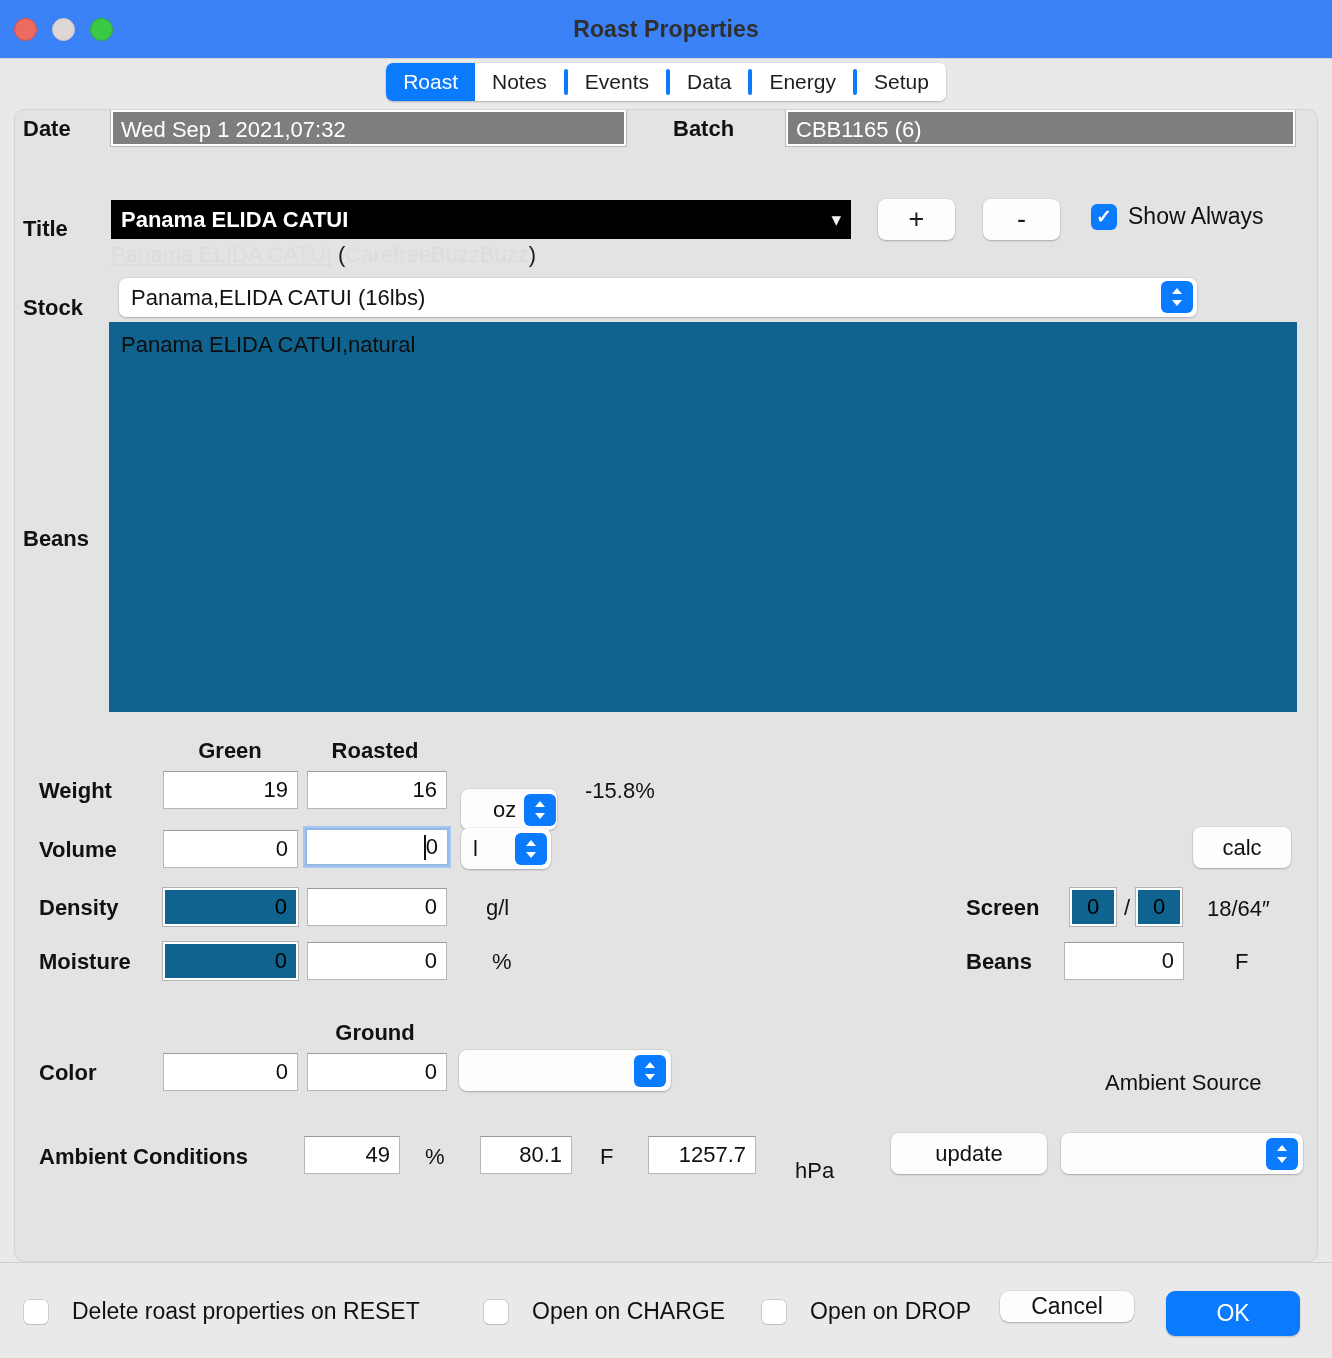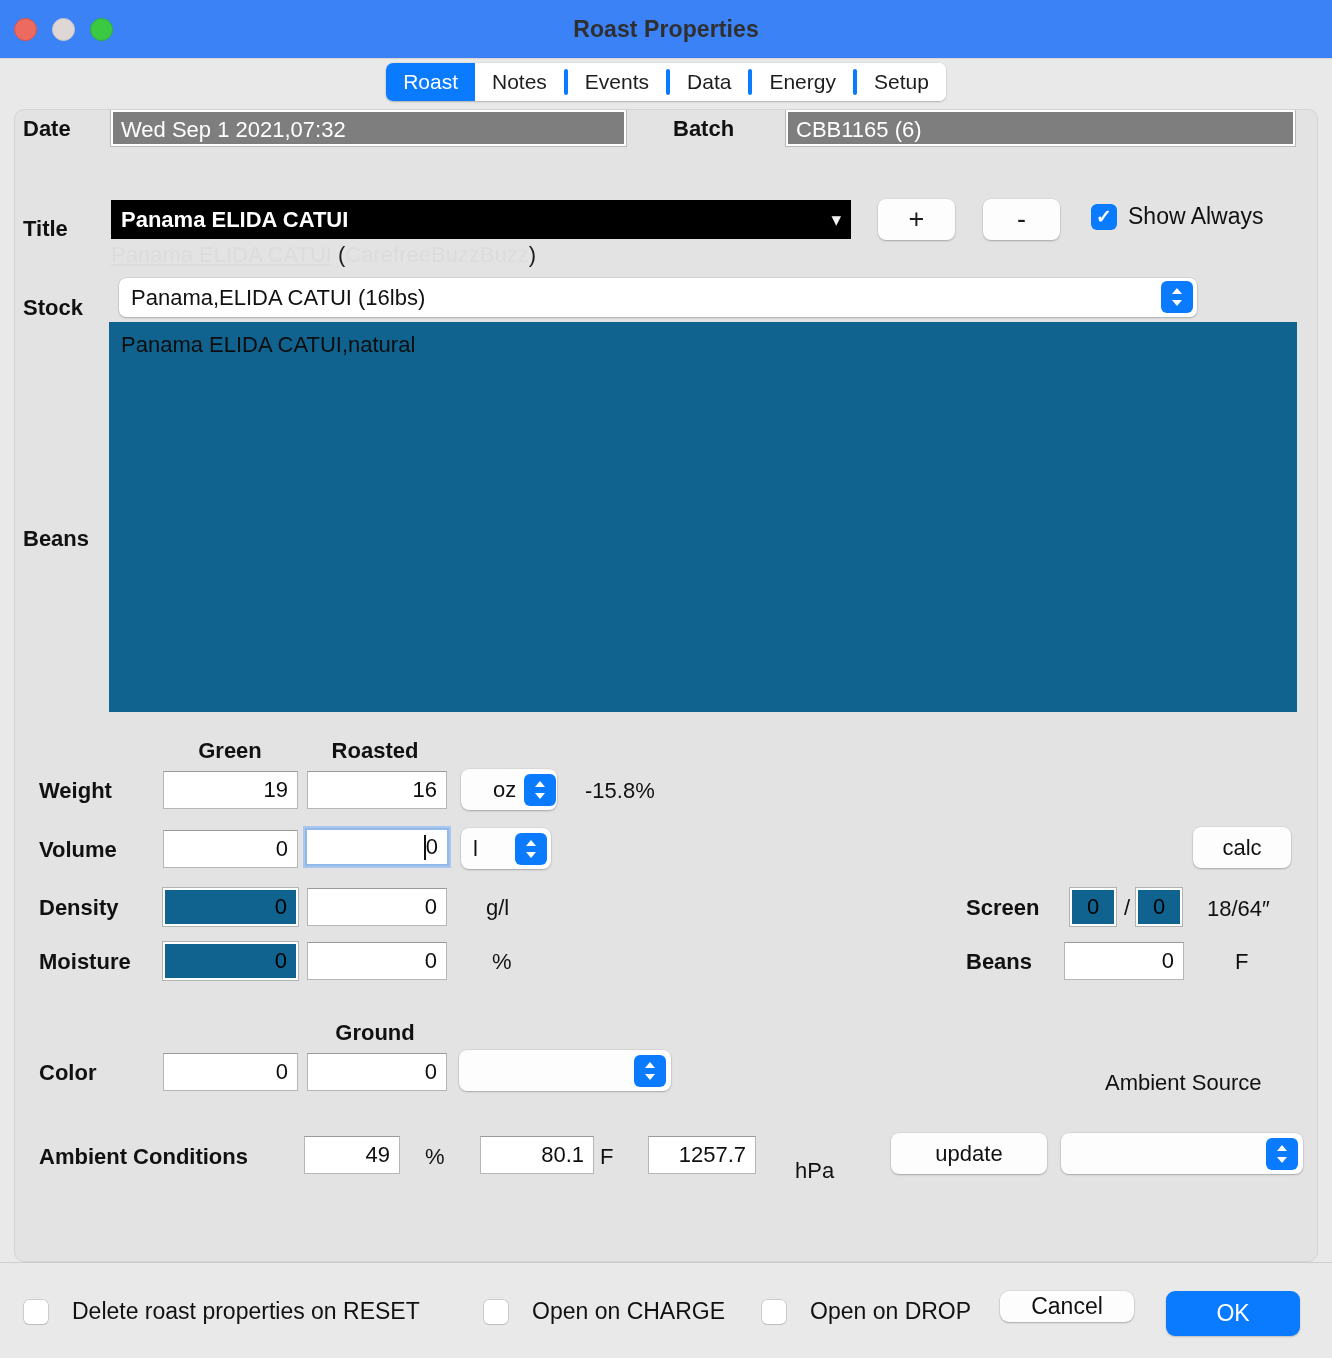--- a/index.html
+++ b/index.html
@@ -158,21 +158,21 @@
     height:41px;min-width:86px;box-sizing:border-box;
     background:#fdfdfd;border-radius:8px;
     box-shadow:0 1px 2px rgba(0,0,0,.24),0 0 0 .5px rgba(0,0,0,.08);
     display:flex;align-items:center;justify-content:space-between;
     padding:0 4px 0 12px;font-size:22px;color:#111;gap:8px;
   }
   .suffix{font-size:22px;color:#111;}
   #lbl-weight{position:absolute;left:24px;top:668px;}
   #w-green{position:absolute;left:148px;top:661px;width:135px;}
   #w-roast{position:absolute;left:292px;top:661px;width:140px;}
-  #w-unit{position:absolute;left:446px;top:659px;width:96px;padding-left:32px;}
+  #w-unit{position:absolute;left:446px;top:679px;width:96px;padding-left:32px;}
   #w-pct{position:absolute;left:570px;top:668px;}
   #lbl-volume{position:absolute;left:24px;top:727px;}
   #v-green{position:absolute;left:148px;top:720px;width:135px;}
   #v-roast{position:absolute;left:290px;top:718px;width:144px;}
   #v-unit{position:absolute;left:446px;top:718px;width:90px;}
   #btn-calc{
     position:absolute;left:1178px;top:717px;width:98px;height:41px;
     background:#fdfdfd;border-radius:8px;
     box-shadow:0 1px 2px rgba(0,0,0,.24),0 0 0 .5px rgba(0,0,0,.08);
     display:flex;align-items:center;justify-content:center;font-size:22px;color:#111;
@@ -203,21 +203,21 @@
     position:absolute;left:444px;top:940px;width:212px;height:41px;
     background:#fdfdfd;border-radius:8px;
     box-shadow:0 1px 2px rgba(0,0,0,.22),0 0 0 .5px rgba(0,0,0,.1);
     display:flex;align-items:center;justify-content:flex-end;padding-right:5px;box-sizing:border-box;
   }
   #lbl-ambsrc{position:absolute;left:1090px;top:960px;font-size:22px;color:#111;}
   
   #lbl-ambcond{position:absolute;left:24px;top:1034px;}
   #ac-hum{position:absolute;left:289px;top:1026px;width:96px;}
   #ac-hum-u{position:absolute;left:410px;top:1034px;}
-  #ac-tmp{position:absolute;left:465px;top:1026px;width:114px;}
+  #ac-tmp{position:absolute;left:465px;top:1026px;width:92px;}
   #ac-tmp-u{position:absolute;left:585px;top:1034px;}
   #ac-prs{position:absolute;left:633px;top:1026px;width:108px;}
   #ac-prs-u{position:absolute;left:762px;top:1048px;margin-left:18px;}
   #btn-update{
     position:absolute;left:876px;top:1023px;width:156px;height:41px;
     background:#fdfdfd;border-radius:8px;
     box-shadow:0 1px 2px rgba(0,0,0,.24),0 0 0 .5px rgba(0,0,0,.08);
     display:flex;align-items:center;justify-content:center;font-size:22px;color:#111;
   }
   #ambsrc-combo{

